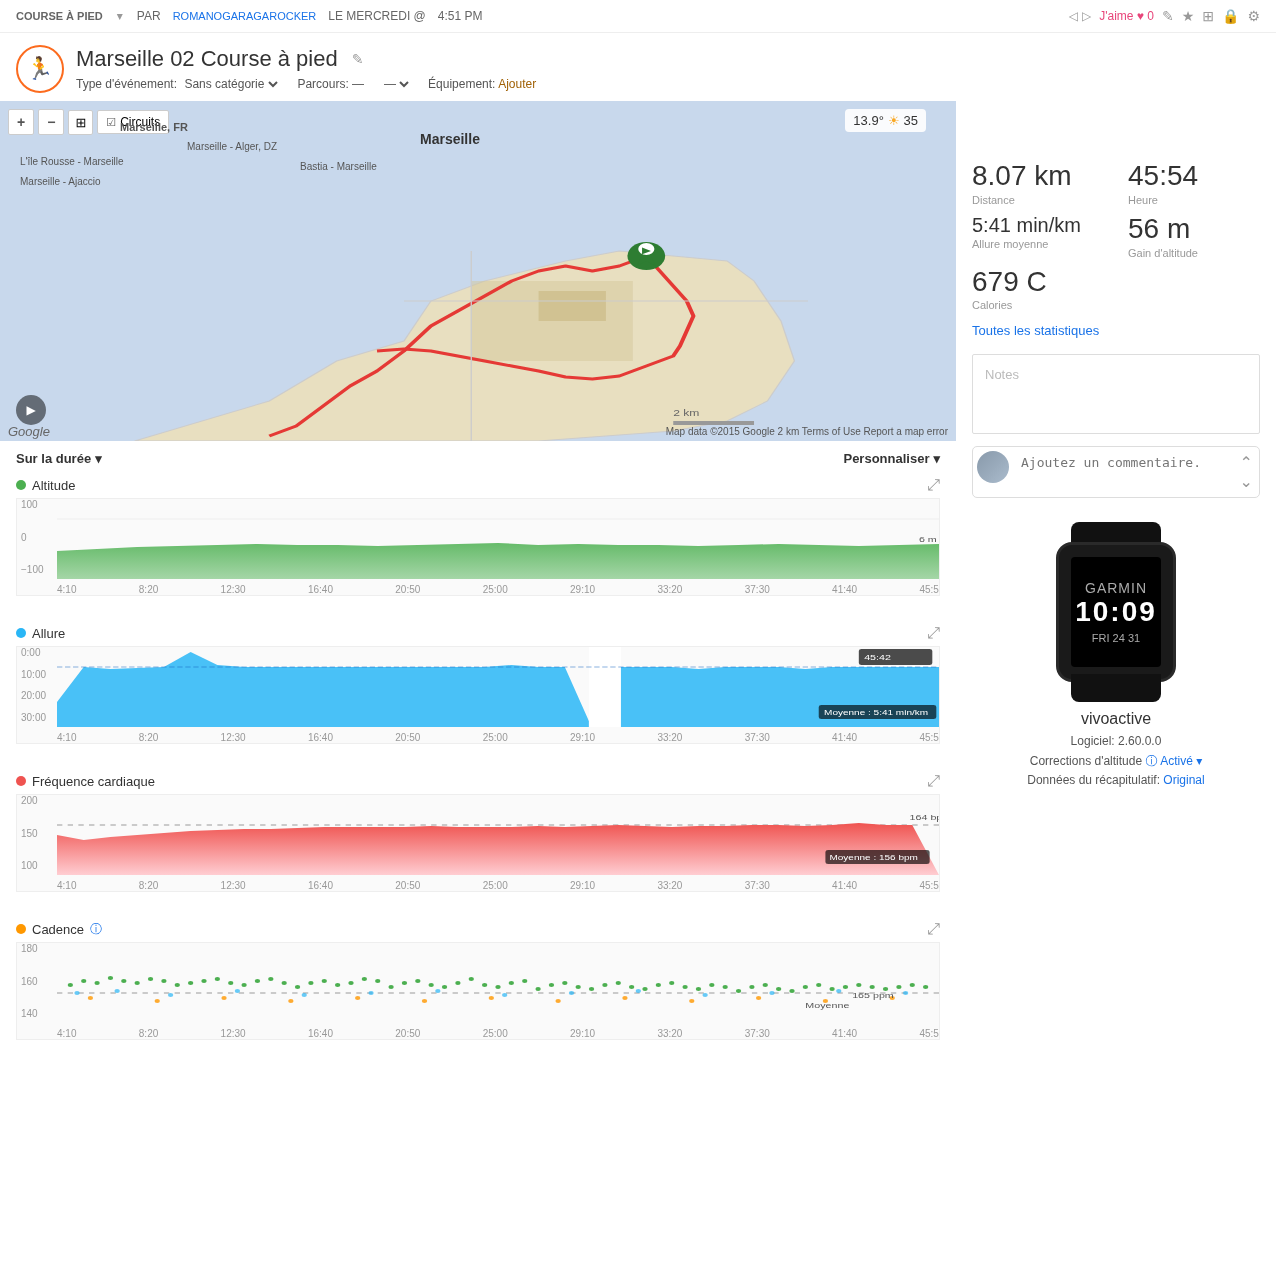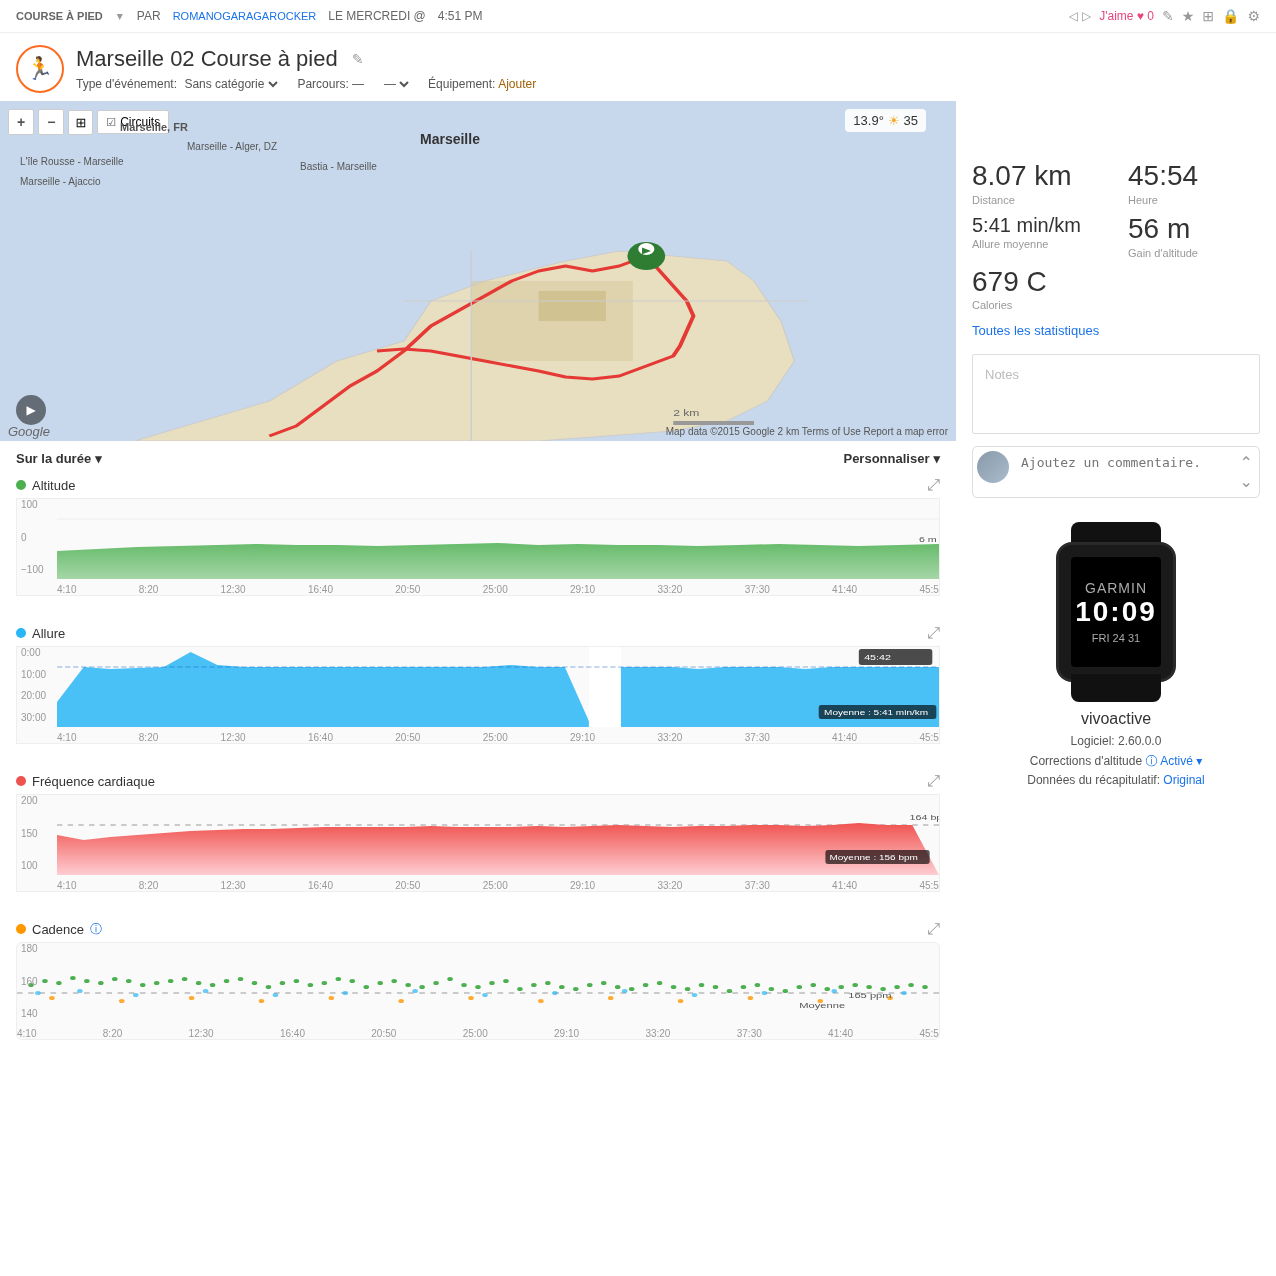--- a/index.html
+++ b/index.html
@@ -595,21 +595,21 @@
 
     <div class="chart-section chart-section-block">
       <div class="chart-header">
         <div class="chart-title">
           <span class="dot dot-orange"></span>
           <span>Cadence</span>
           <span style="color:#1a73e8;font-size:12px;cursor:pointer;">ⓘ</span>
         </div>
         <span class="expand-icon">⤢</span>
       </div>
-      <div class="chart-wrapper" style="position:relative;border-radius:6px;">
+      <div class="chart-wrapper" style="padding-left:40px;position:relative;">
         <div class="chart-y-labels">
           <span>180</span>
           <span>160</span>
           <span>140</span>
         </div>
         <svg class="cadence-svg" viewBox="0 0 660 80" preserveAspectRatio="none">
 
           <line x1="0" y1="50" x2="660" y2="50" stroke="#999" stroke-width="1" stroke-dasharray="4,4"></line>
 
           <g fill="#4caf50">

